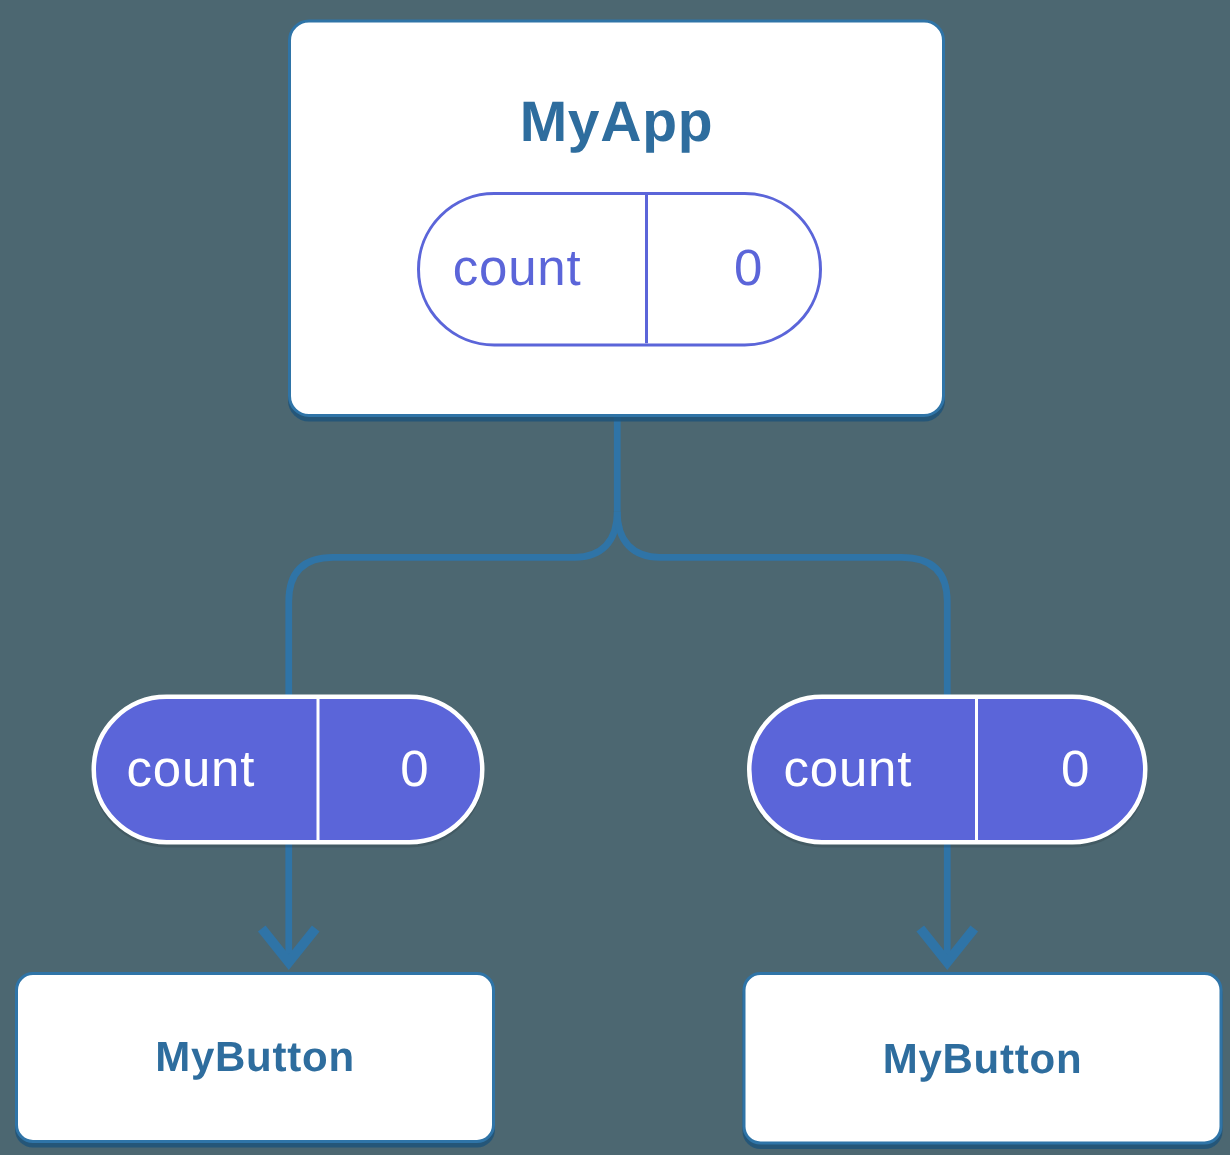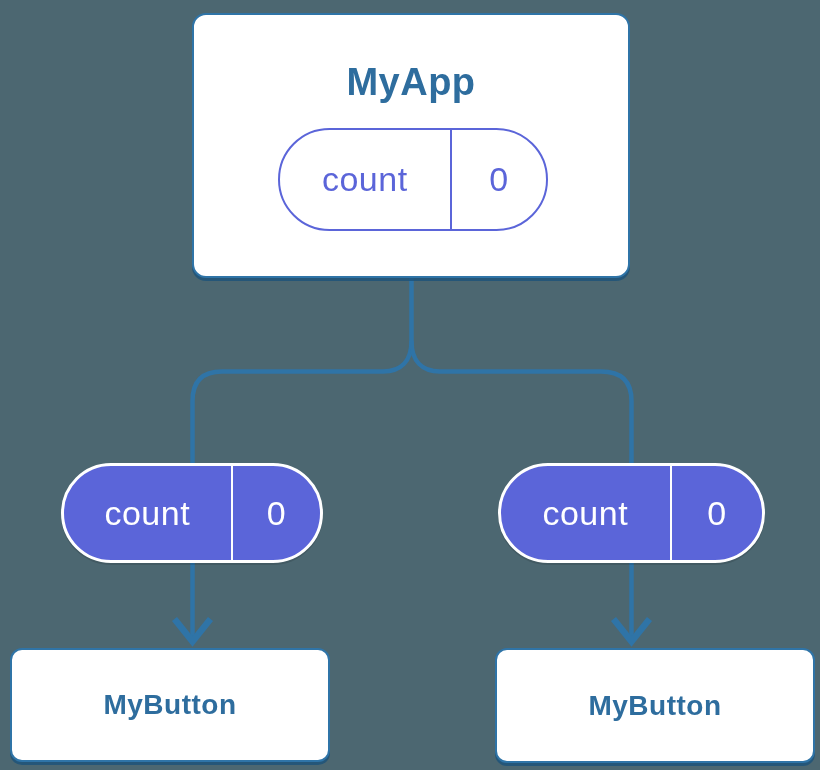--- a/index.html
+++ b/index.html
@@ -65,20 +65,21 @@
   .btn-card .node-title { font-size: 28px; }
 
   .pill {
     position: absolute;
     z-index: 2;
     display: flex;
     align-items: stretch;
     font-size: 34px;
     letter-spacing: 0.5px;
     overflow: hidden;
+    gap: 20px;
   }
   .pill .seg {
     display: flex;
     align-items: center;
     justify-content: center;
   }
   .pill .seg-name { flex: 1; }
   .pill .divider { width: 2.5px; }
 
   .state-pill {

